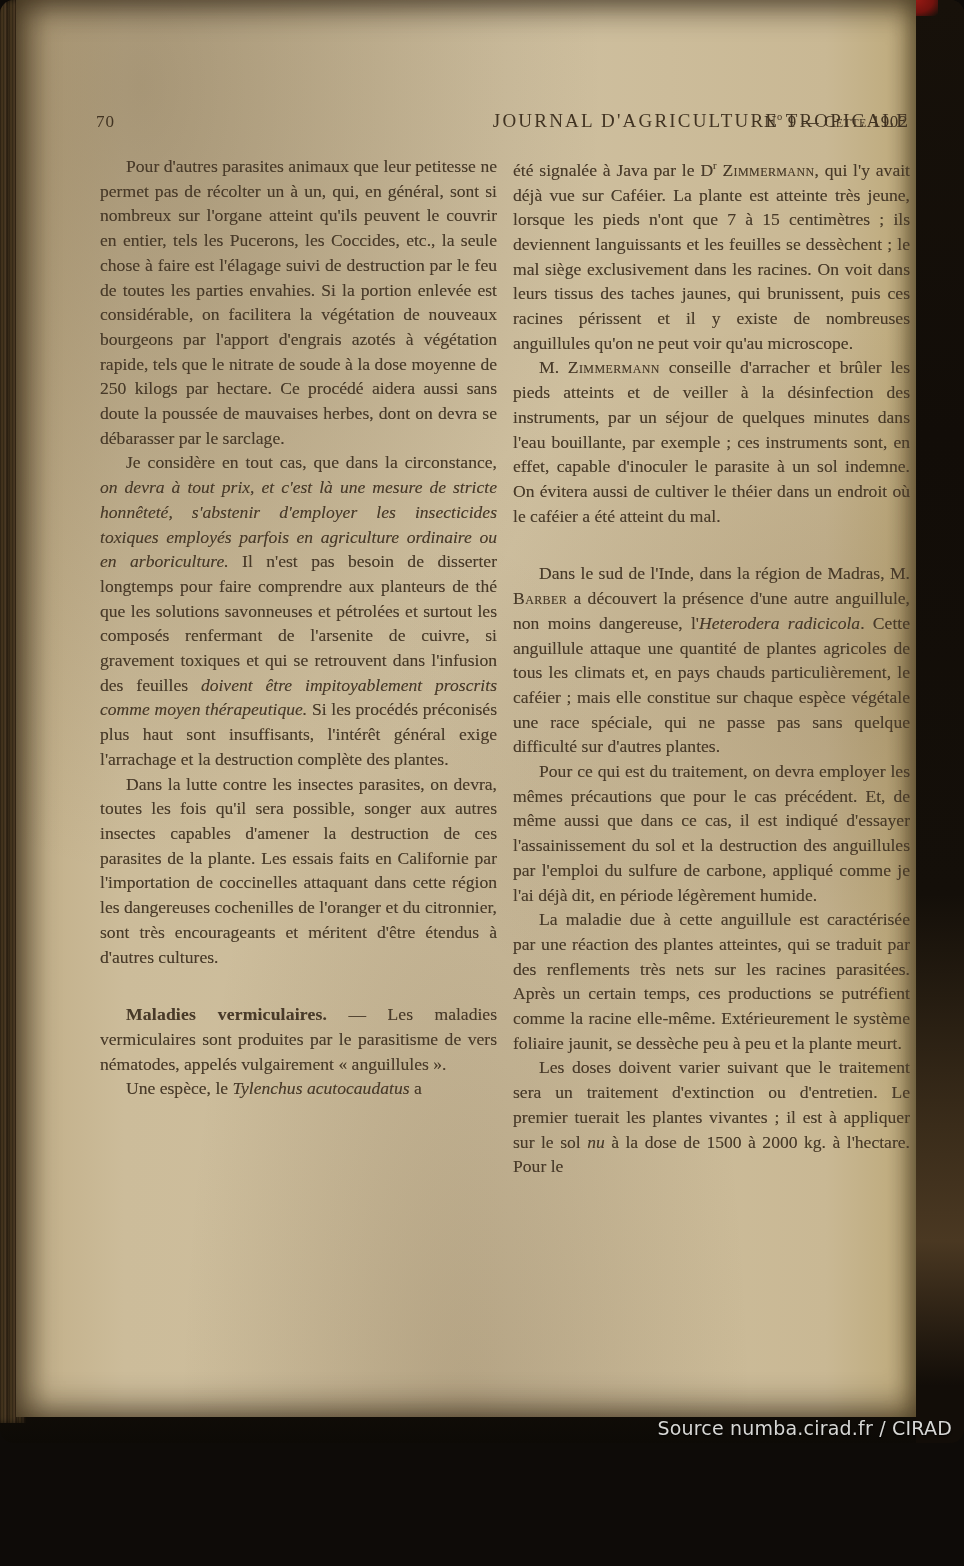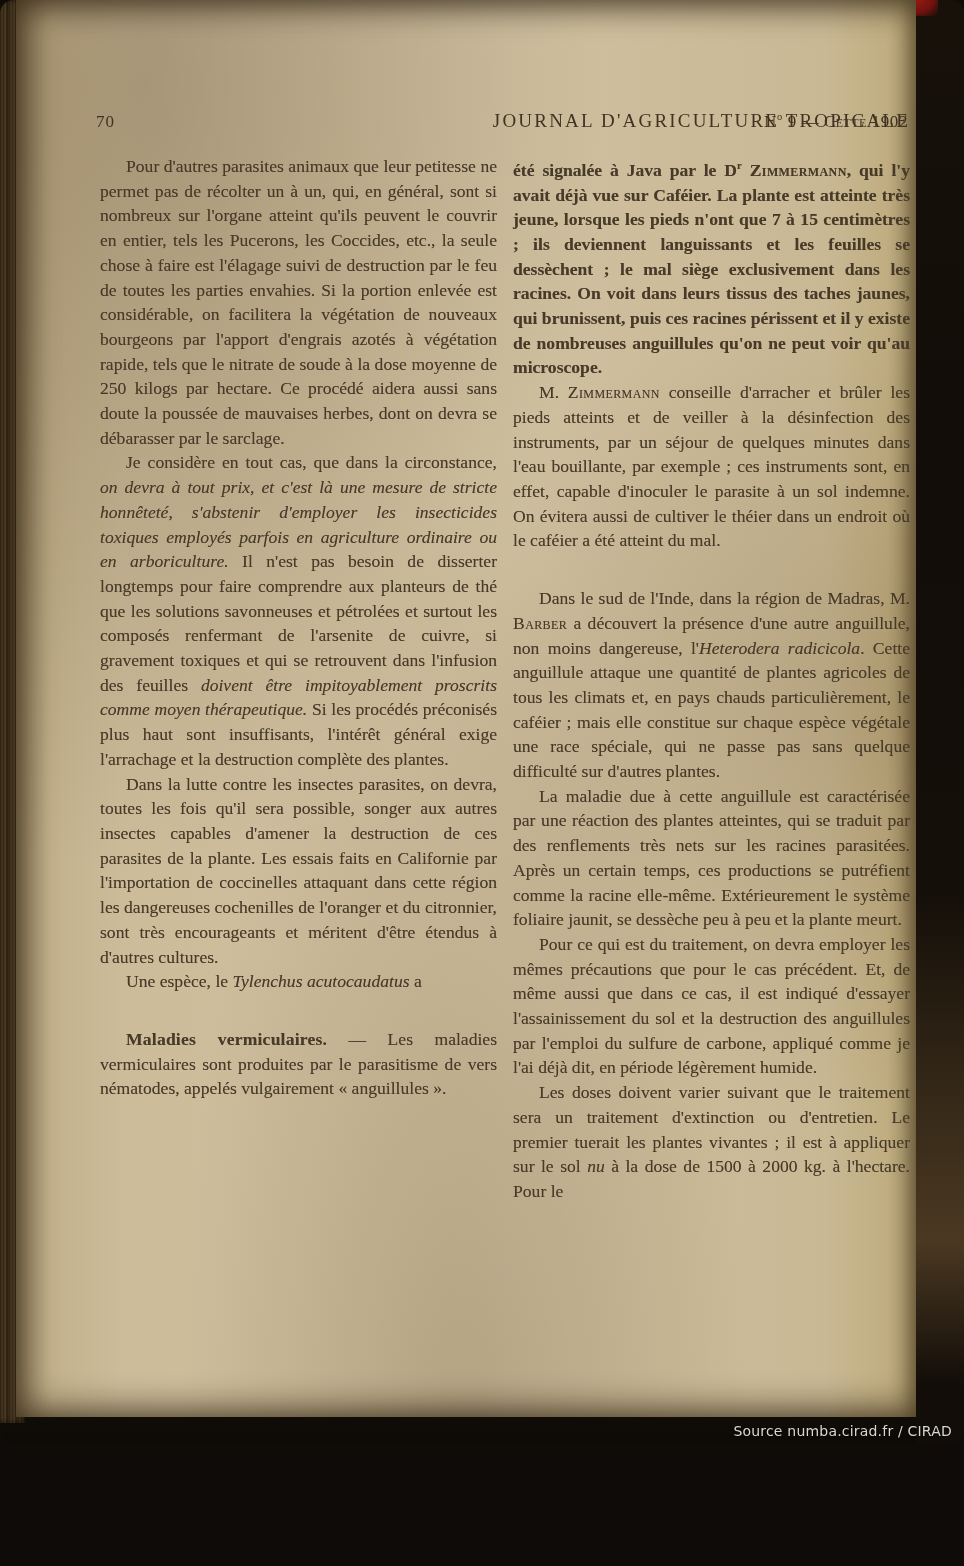--- a/index.html
+++ b/index.html
@@ -101,31 +101,31 @@
   }
   .column {
     width: calc((100% - 16px) / 2);
     font-size: 17.6px;
     line-height: 24.7px;
     text-align: justify;
     color: #483a29;
     text-shadow: 0 0 .6px rgba(72,58,41,.45);
   }
   .para { margin: 0; text-indent: 26px; }
-  .para.no-indent { text-indent: 0; font-weight: bold; }
+  .para.no-indent { text-indent: 0; }
   .para.gap-before { margin-top: 33px; }
   .sc { font-variant: small-caps; letter-spacing: .4px; }
   b { font-weight: bold; letter-spacing: .2px; }
   sup { font-size: .6em; }
   
   .watermark {
     position: absolute;
     right: 12px; bottom: 4px;
     font-family: "DejaVu Sans", "Liberation Sans", sans-serif;
-    font-size: 14px;
+    font-size: 19px;
     color: #d7d7d5;
     letter-spacing: .2px;
     text-shadow: 0 1px 2px rgba(0,0,0,.8);
     margin-top: 9px;
   }
 </style>
 </head>
 <body>
 
 <div class="scan">
@@ -142,30 +142,30 @@
         <span class="journal-title">JOURNAL D'AGRICULTURE TROPICALE</span>
         <span class="issue-info">N<sup>o</sup> 9 — <span class="sc">Cette</span> 1902</span>
       </div>
 
       <div class="columns">
 
         <div class="column">
           <p class="para">Pour d'autres parasites animaux que leur petitesse ne permet pas de récolter un à un, qui, en général, sont si nombreux sur l'organe atteint qu'ils peuvent le couvrir en entier, tels les Pucerons, les Coccides, etc., la seule chose à faire est l'élagage suivi de destruction par le feu de toutes les parties envahies. Si la portion enlevée est considérable, on facilitera la végétation de nouveaux bourgeons par l'apport d'engrais azotés à végétation rapide, tels que le nitrate de soude à la dose moyenne de 250 kilogs par hectare. Ce procédé aidera aussi sans doute la poussée de mauvaises herbes, dont on devra se débarasser par le sarclage.</p>
           <p class="para">Je considère en tout cas, que dans la circonstance, <i>on devra à tout prix, et c'est là une mesure de stricte honnêteté, s'abstenir d'employer les insecticides toxiques employés parfois en agriculture ordinaire ou en arboriculture.</i> Il n'est pas besoin de disserter longtemps pour faire comprendre aux planteurs de thé que les solutions savonneuses et pétrolées et surtout les composés renfermant de l'arsenite de cuivre, si gravement toxiques et qui se retrouvent dans l'infusion des feuilles <i>doivent être impitoyablement proscrits comme moyen thérapeutique.</i> Si les procédés préconisés plus haut sont insuffisants, l'intérêt général exige l'arrachage et la destruction complète des plantes.</p>
           <p class="para">Dans la lutte contre les insectes parasites, on devra, toutes les fois qu'il sera possible, songer aux autres insectes capables d'amener la destruction de ces parasites de la plante. Les essais faits en Californie par l'importation de coccinelles attaquant dans cette région les dangereuses cochenilles de l'oranger et du citronnier, sont très encourageants et méritent d'être étendus à d'autres cultures.</p>
+          <p class="para gap-before"><b>Maladies vermiculaires.</b> — Les maladies vermiculaires sont produites par le parasitisme de vers nématodes, appelés vulgairement « anguillules ».</p>
           <p class="para">Une espèce, le <i>Tylenchus acutocaudatus</i> a</p>
-          <p class="para gap-before"><b>Maladies vermiculaires.</b> — Les maladies vermiculaires sont produites par le parasitisme de vers nématodes, appelés vulgairement « anguillules ».</p>
         </div>
 
         <div class="column">
           <p class="para no-indent">été signalée à Java par le D<sup>r</sup> <span class="sc">Zimmermann</span>, qui l'y avait déjà vue sur Caféier. La plante est atteinte très jeune, lorsque les pieds n'ont que 7 à 15 centimètres ; ils deviennent languissants et les feuilles se dessèchent ; le mal siège exclusivement dans les racines. On voit dans leurs tissus des taches jaunes, qui brunissent, puis ces racines périssent et il y existe de nombreuses anguillules qu'on ne peut voir qu'au microscope.</p>
           <p class="para">M. <span class="sc">Zimmermann</span> conseille d'arracher et brûler les pieds atteints et de veiller à la désinfection des instruments, par un séjour de quelques minutes dans l'eau bouillante, par exemple ; ces instruments sont, en effet, capable d'inoculer le parasite à un sol indemne. On évitera aussi de cultiver le théier dans un endroit où le caféier a été atteint du mal.</p>
           <p class="para gap-before">Dans le sud de l'Inde, dans la région de Madras, M. <span class="sc">Barber</span> a découvert la présence d'une autre anguillule, non moins dangereuse, l'<i>Heterodera radicicola</i>. Cette anguillule attaque une quantité de plantes agricoles de tous les climats et, en pays chauds particulièrement, le caféier ; mais elle constitue sur chaque espèce végétale une race spéciale, qui ne passe pas sans quelque difficulté sur d'autres plantes.</p>
+          <p class="para">Pour ce qui est du traitement, on devra employer les mêmes précautions que pour le cas précédent. Et, de même aussi que dans ce cas, il est indiqué d'essayer l'assainissement du sol et la destruction des anguillules par l'emploi du sulfure de carbone, appliqué comme je l'ai déjà dit, en période légèrement humide.</p>
           <p class="para">La maladie due à cette anguillule est caractérisée par une réaction des plantes atteintes, qui se traduit par des renflements très nets sur les racines parasitées. Après un certain temps, ces productions se putréfient comme la racine elle-même. Extérieurement le système foliaire jaunit, se dessèche peu à peu et la plante meurt.</p>
-          <p class="para">Pour ce qui est du traitement, on devra employer les mêmes précautions que pour le cas précédent. Et, de même aussi que dans ce cas, il est indiqué d'essayer l'assainissement du sol et la destruction des anguillules par l'emploi du sulfure de carbone, appliqué comme je l'ai déjà dit, en période légèrement humide.</p>
           <p class="para">Les doses doivent varier suivant que le traitement sera un traitement d'extinction ou d'entretien. Le premier tuerait les plantes vivantes ; il est à appliquer sur le sol <i>nu</i> à la dose de 1500 à 2000 kg. à l'hectare. Pour le</p>
         </div>
 
       </div>
     </div>
   </div>
 
   <div class="watermark">Source numba.cirad.fr / CIRAD</div>
 
 </div>

